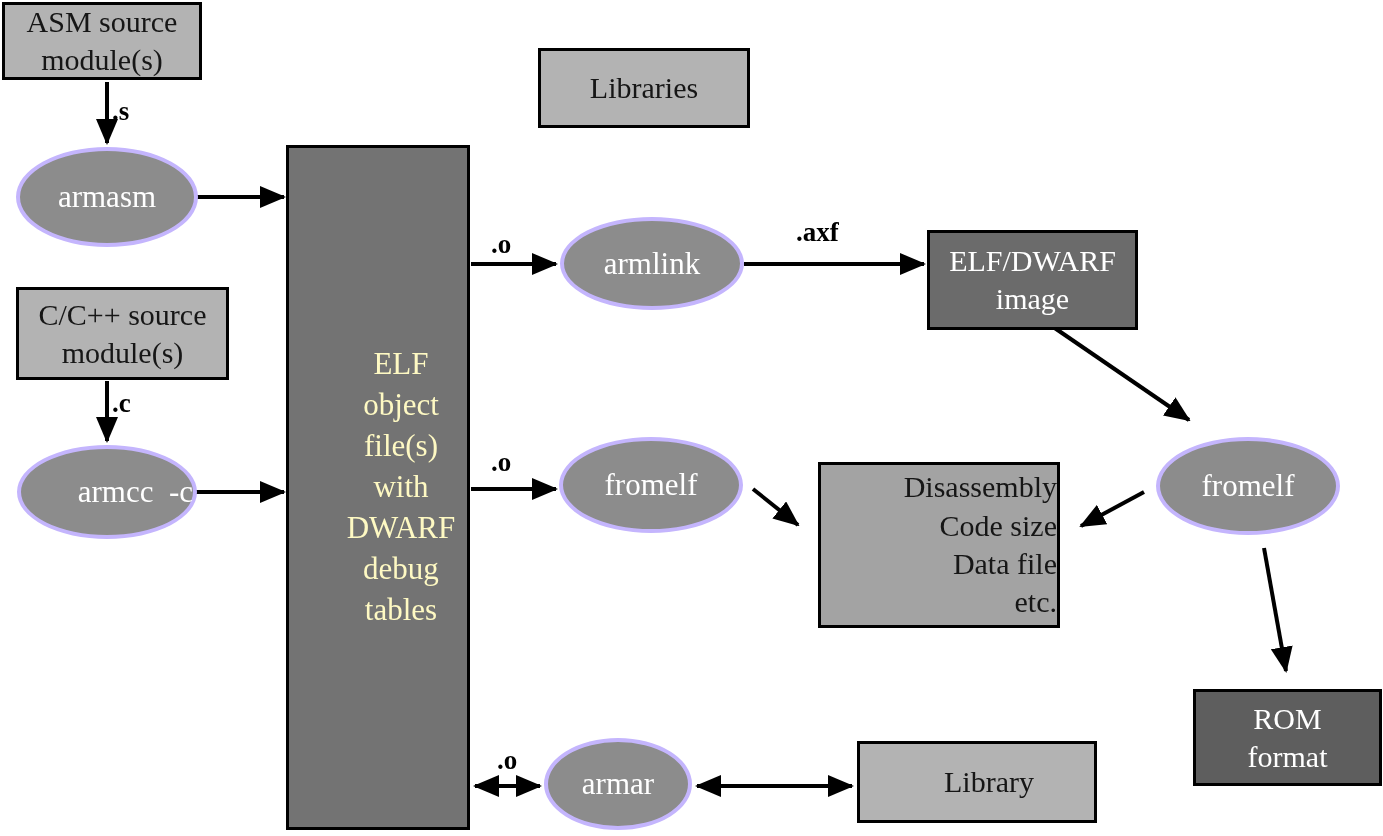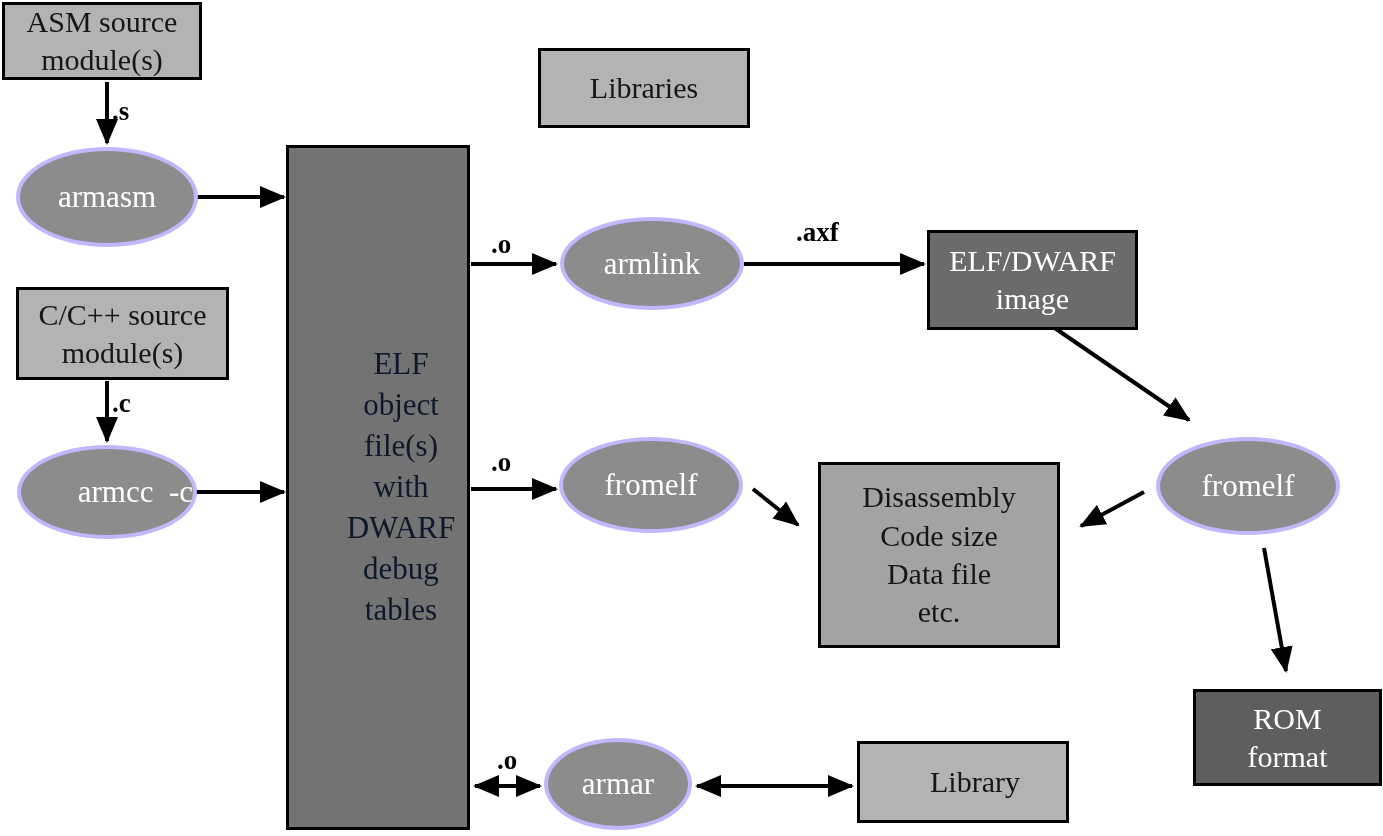--- a/index.html
+++ b/index.html
@@ -45,21 +45,21 @@
     justify-content: center;
     text-align: center;
     font-size: 31px;
     background: #8c8c8c;
     color: #ffffff;
     z-index: 2;
   }
   .ellipse span { white-space: pre; }
   .fill-light   { background: #b3b3b3; color: #161616; }
   .fill-medium  { background: #a3a3a3; color: #161616; }
-  .fill-tall    { background: #737373; color: #0f172a; padding-left: 46px; }
+  .fill-tall    { background: #737373; color: #fef9c3; padding-left: 46px; }
   .fill-dark    { background: #6b6b6b; color: #ffffff; }
   .fill-darkest { background: #5e5e5e; color: #ffffff; }
   .tall-text { font-size: 31px; line-height: 1.32; }
   .edge-label {
     position: absolute;
     font-weight: bold;
     font-size: 27px;
     color: #000000;
     z-index: 3;
     white-space: nowrap;
@@ -115,33 +115,33 @@
     <span>file(s) with</span>
     <span>DWARF</span>
     <span>debug tables</span>
   </div>
 
   <div class="box fill-dark" style="left:927px; top:217px; width:211px; height:100px;margin-top:13px;">
     <span>ELF/DWARF</span>
     <span>image</span>
   </div>
 
-  <div class="box fill-medium" style="left:818px; top:462px; width:242px; height:186px; line-height:1.28;">
+  <div class="box fill-medium" style="left:818px; top:462px; width:242px; height:166px; line-height:1.28;align-items:flex-end;">
     <span>Disassembly</span>
     <span>Code size</span>
     <span>Data file</span>
     <span>etc.</span>
   </div>
 
   <div class="box fill-darkest" style="left:1193px; top:689px; width:189px; height:97px;">
     <span>ROM</span>
     <span>format</span>
   </div>
 
-  <div class="box fill-light" style="left:857px; top:741px; width:212px; height:82px;padding-left:24px;">
+  <div class="box fill-light" style="left:857px; top:741px; width:240px; height:82px;padding-left:24px;">
     <span>Library</span>
   </div>
 
   <div class="ellipse" style="left:16px; top:147px; width:182px; height:100px;">
     <span>armasm</span>
   </div>
 
   <div class="ellipse" style="left:17px; top:445px; width:180px; height:94px;justify-content:flex-end;">
     <span>armcc  -c</span>
   </div>

